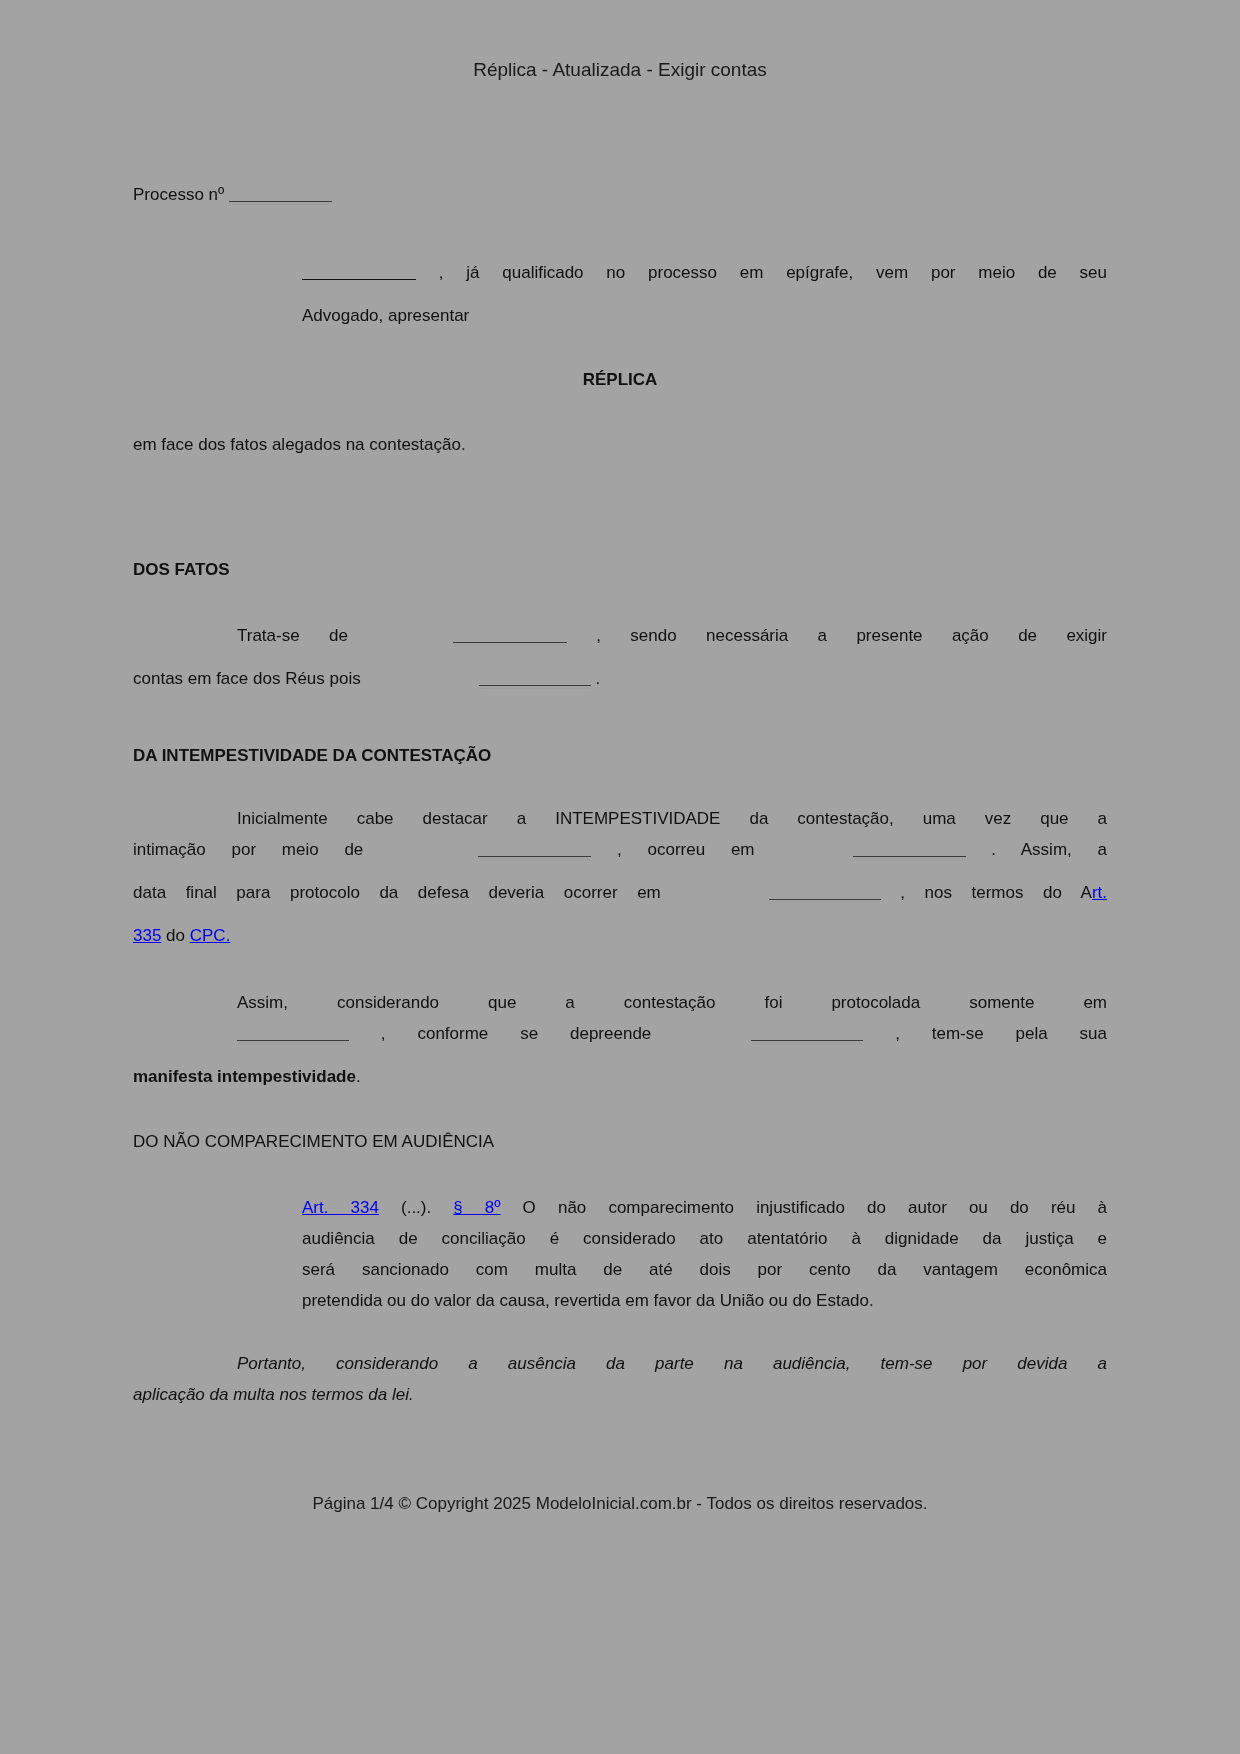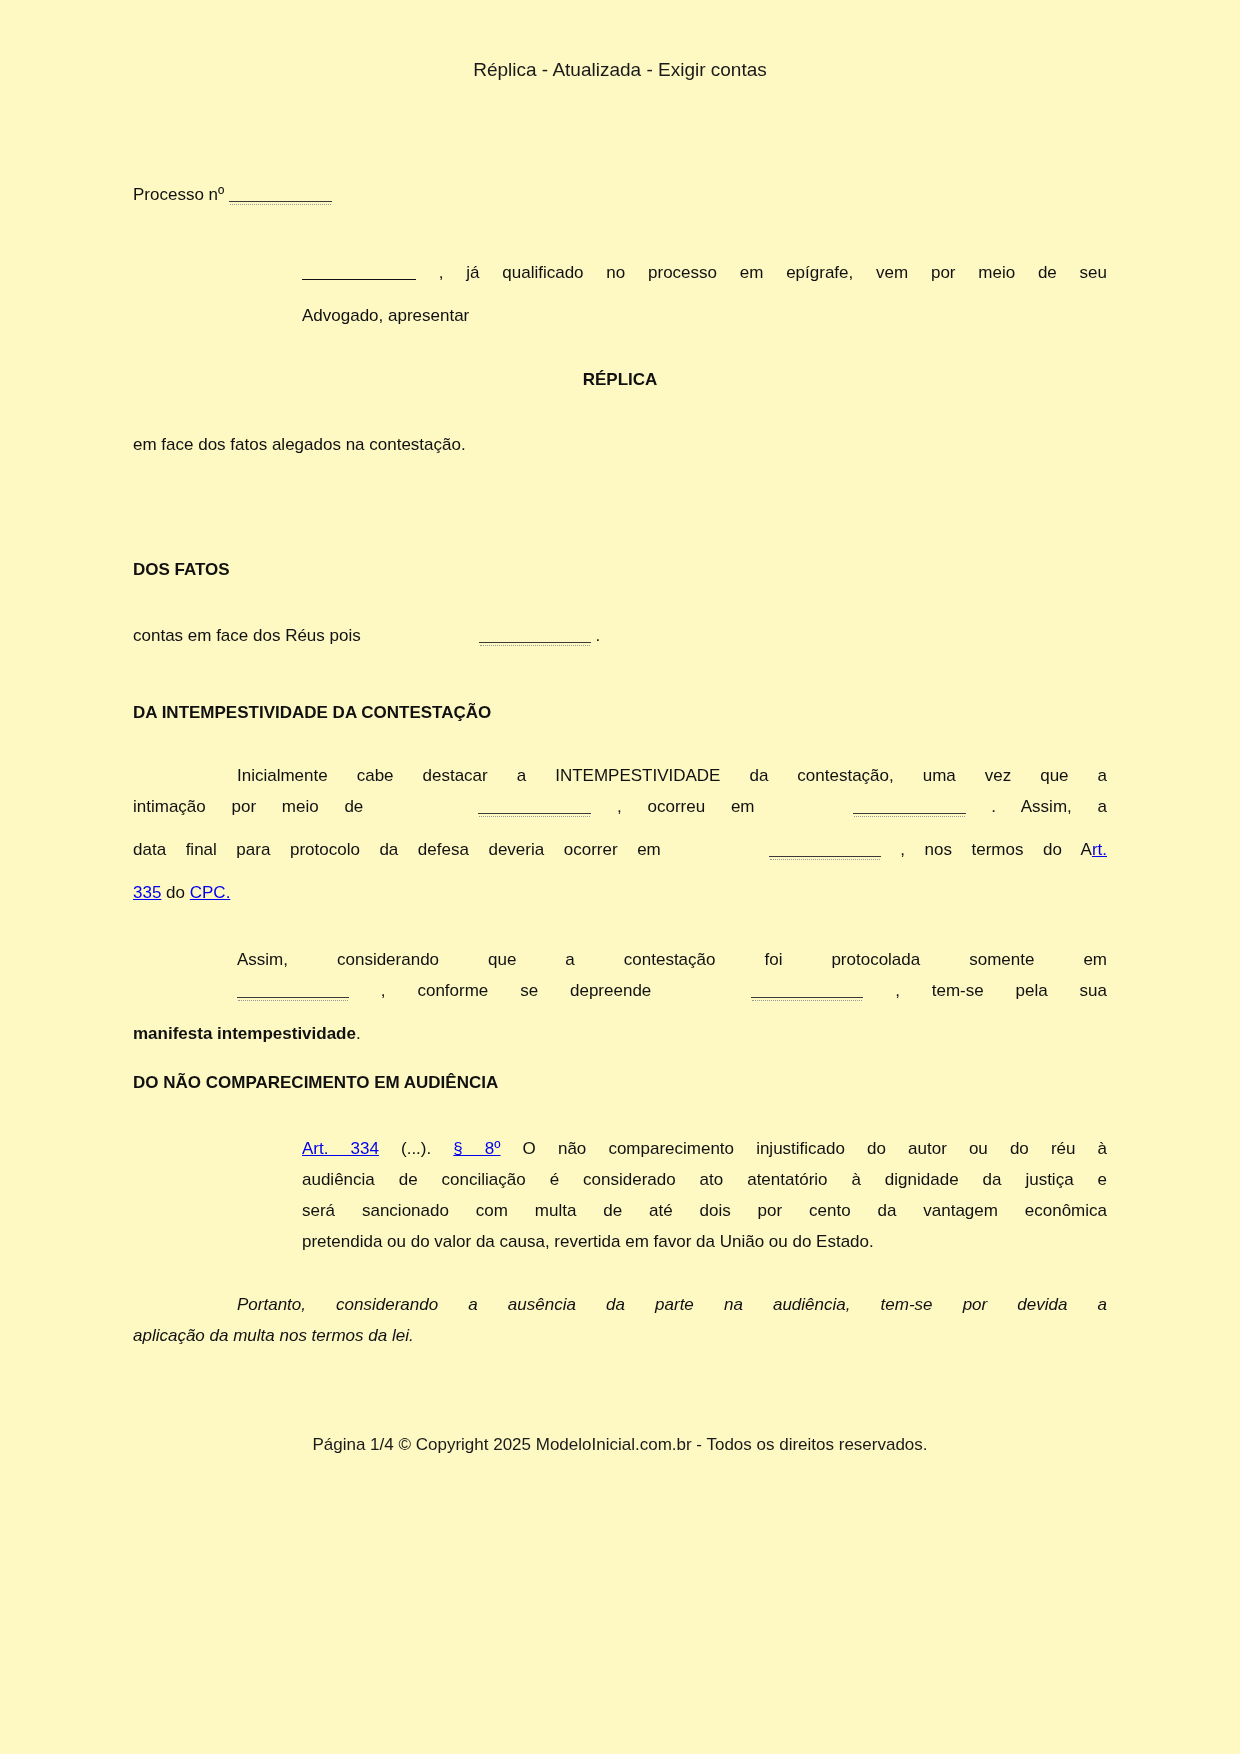--- a/index.html
+++ b/index.html
@@ -1,17 +1,17 @@
 <!DOCTYPE html>
 <html><head>
 <meta charset="utf-8">
 <style>
   html,body{margin:0;padding:0;background:#ffffff;}
   .page{
-    width:1240px;min-height:1754px;margin:0 auto;background:#fef9c3;
+    width:1240px;min-height:1754px;margin:0 auto;background:#a3a3a3;
     box-sizing:border-box;padding:56px 133px 40px 133px;
     font-family:"Liberation Sans","DejaVu Sans",sans-serif;
     color:#111111;font-size:17px;
   }
   .title{ text-align:center;font-size:19px;line-height:28px;color:#1a1a1a; }
   .block{ overflow:hidden; }
   .line{ line-height:31px;text-align:justify;text-align-last:left;-moz-text-align-last:left; }
   .line.just{ text-align-last:justify;-moz-text-align-last:justify; }
   .line.indent{ text-indent:104px; }
   .line.bext{ margin-bottom:12px; }
@@ -21,21 +21,21 @@
   .b-processo{margin-top:95px;}
   .b-qualificado{margin-top:35px;margin-left:169px;}
   .b-replica{margin-top:33px;text-align:center;font-weight:bold;}
   .b-replica .line{text-align:center;text-align-last:center;}
   .b-emface{margin-top:34px;}
   .b-dosfatos{margin-top:94px;font-weight:bold;}
   .b-trata{margin-top:35px;}
   .b-daintemp{margin-top:34px;font-weight:bold;}
   .b-inicialmente{margin-top:32px;}
   .b-assim{margin-top:36px;}
-  .b-donao{margin-top:18px;font-weight:bold;}
+  .b-donao{margin-top:34px;font-weight:normal;}
   .b-cpc15{margin-top:34px;}
   .b-quote{margin-top:35px;margin-left:169px;}
   .b-portanto{margin-top:32px;font-style:italic;}
   .footer{ margin-top:78px;text-align:center;line-height:31px;color:#1a1a1a; }
   
   .blank{ display:inline-block;height:12px;position:relative;top:2px; }
   .blank.u{ border-bottom:1.7px solid #101010; }
   .blank.f{ border-bottom:1px solid #3a3a3a; }
   .blank.f::after{
     content:"";position:absolute;left:1px;right:1px;bottom:-4px;
@@ -60,20 +60,21 @@
       <div class="block b-replica">
         <div class="line"><span>RÉPLICA</span></div>
       </div>
       <div class="block b-emface">
         <div class="line"><span>em face dos fatos alegados na contestação.</span></div>
       </div>
       <div class="block b-dosfatos">
         <div class="line"><span>DOS FATOS</span></div>
       </div>
       <div class="block b-trata">
+        <div class="line indent just bext"><span>Trata-se de</span><span class="gap" style="width: 105px;"></span><span class="blank f" style="width: 114px;"></span><span> , sendo necessária a presente ação de exigir</span></div>
         <div class="line bext"><span>contas em face dos Réus pois</span><span class="gap" style="width: 118px;"></span><span class="blank f" style="width: 112px;"></span><span> .</span></div>
       </div>
       <div class="block b-daintemp">
         <div class="line"><span>DA INTEMPESTIVIDADE DA CONTESTAÇÃO</span></div>
       </div>
       <div class="block b-inicialmente">
         <div class="line indent just"><span>Inicialmente cabe destacar a INTEMPESTIVIDADE da contestação, uma vez que a</span></div>
         <div class="line just bext"><span>intimação por meio de</span><span class="gap" style="width: 115px;"></span><span class="blank f" style="width: 113px;"></span><span> , ocorreu em</span><span class="gap" style="width: 98px;"></span><span class="blank f" style="width: 113px;"></span><span> . Assim, a</span></div>
         <div class="line just bext"><span>data final para protocolo da defesa deveria ocorrer em</span><span class="gap" style="width: 108px;"></span><span class="blank f" style="width: 112px;"></span><span> , nos termos do A</span><a class="doclink" href="#">rt.</a></div>
         <div class="line"><a class="doclink" href="#">335</a><span> do </span><a class="doclink" href="#">CPC.</a></div>

